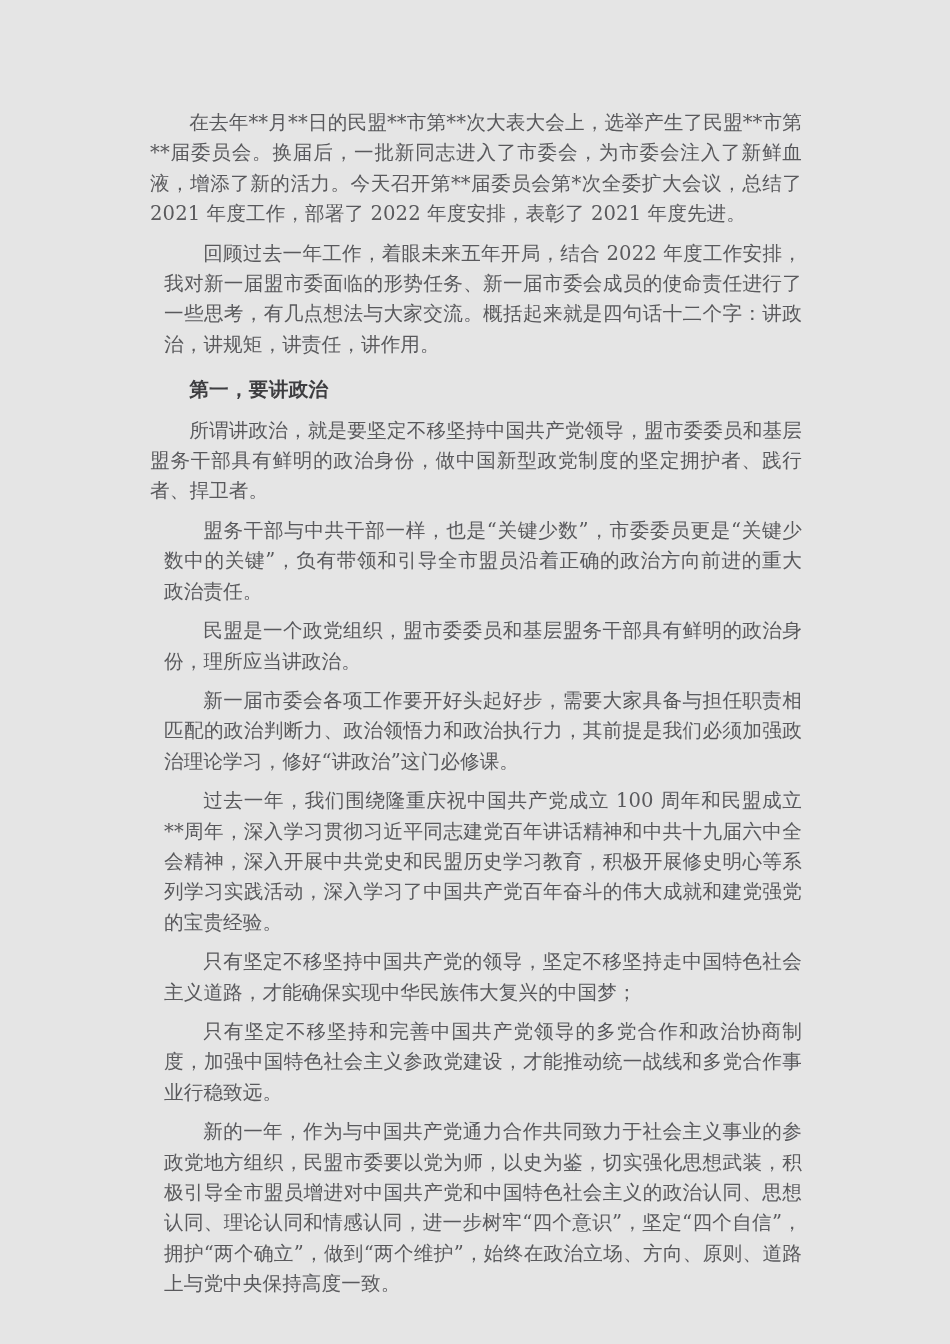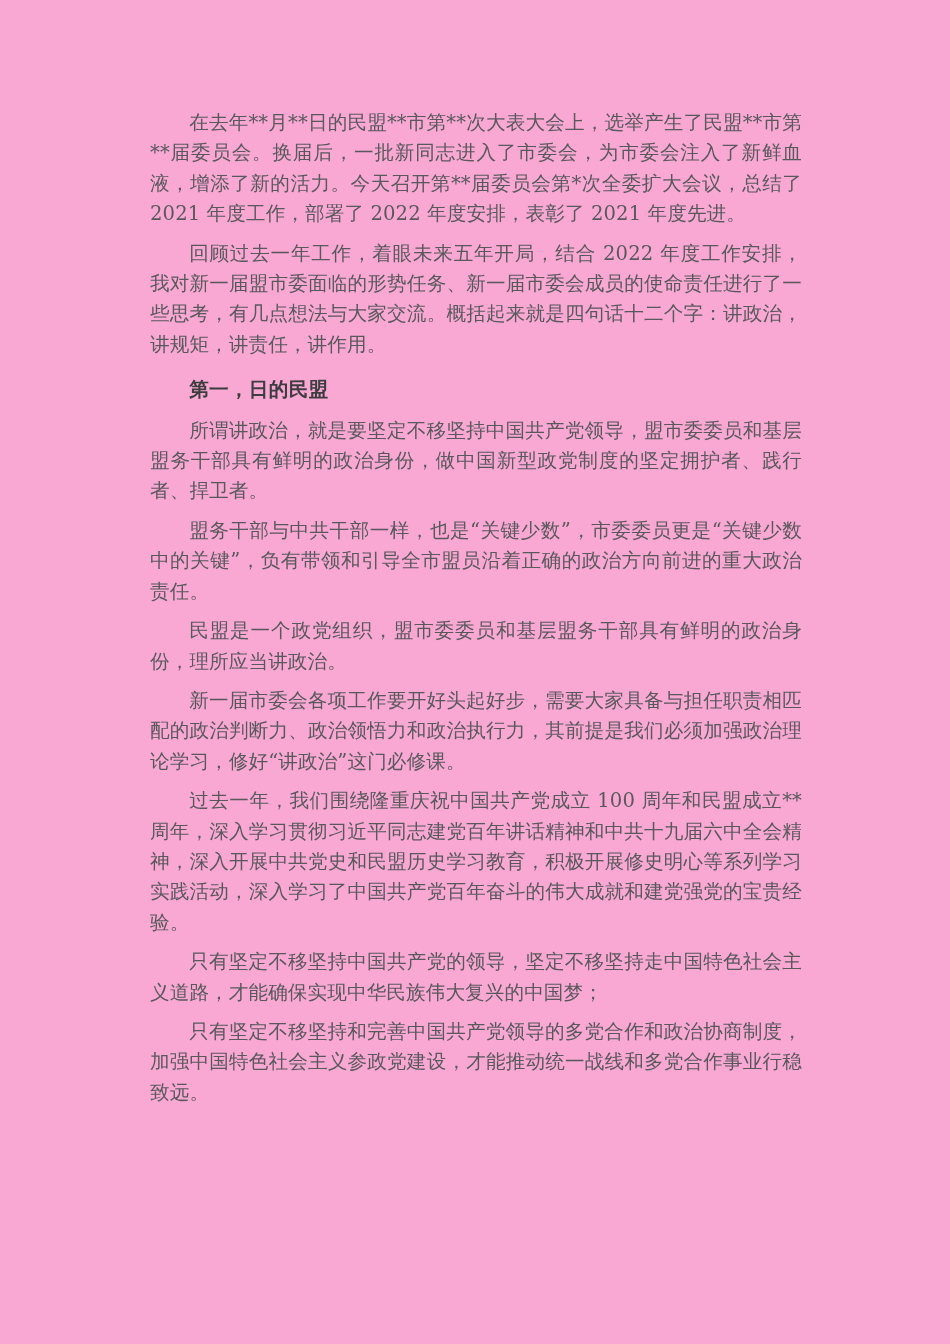--- a/index.html
+++ b/index.html
@@ -11,21 +11,21 @@
   body {
     width: 950px;
     height: 1344px;
     overflow: hidden;
     font-family: "DejaVu Serif", "Liberation Serif", serif;
   }
   .page {
     position: relative;
     width: 950px;
     height: 1344px;
-    background: #f9a8d4;
+    background: #e5e5e5;
     box-sizing: border-box;
   }
   .content {
     position: absolute;
     left: 150px;
     top: 108px;
     width: 652px;
   }
   p.para {
     margin: 0;
@@ -35,20 +35,21 @@
     color: #59595c;
     text-align: justify;
     text-justify: inter-ideograph;
     text-indent: 2em;
     letter-spacing: 0.1px;
     font-weight: 400;
     -webkit-font-smoothing: antialiased;
   }
   p.para + p.para {
     margin-top: 9px;
+    margin-left: 14px;
   }
   h2.heading {
     margin: 0;
     padding: 0;
     font-size: 19.6px;
     line-height: 30.4px;
     color: #3d3d40;
     font-weight: bold;
     text-indent: 2em;
     letter-spacing: 0.3px;
@@ -61,32 +62,33 @@
 </head>
 <body>
 
 <div class="page">
   <div class="content">
 
     <p class="para">在去年**月**日的民盟**市第**次大表大会上，选举产生了民盟**市第**届委员会。换届后，一批新同志进入了市委会，为市委会注入了新鲜血液，增添了新的活力。今天召开第**届委员会第*次全委扩大会议，总结了 2021 年度工作，部署了 2022 年度安排，表彰了 2021 年度先进。</p>
 
     <p class="para">回顾过去一年工作，着眼未来五年开局，结合 2022 年度工作安排，我对新一届盟市委面临的形势任务、新一届市委会成员的使命责任进行了一些思考，有几点想法与大家交流。概括起来就是四句话十二个字：讲政治，讲规矩，讲责任，讲作用。</p>
 
-    <h2 class="heading">第一，日的民盟</h2>
+    <h2 class="heading">第一，要讲政治</h2>
 
     <p class="para">所谓讲政治，就是要坚定不移坚持中国共产党领导，盟市委委员和基层盟务干部具有鲜明的政治身份，做中国新型政党制度的坚定拥护者、践行者、捍卫者。</p>
 
     <p class="para">盟务干部与中共干部一样，也是“关键少数”，市委委员更是“关键少数中的关键”，负有带领和引导全市盟员沿着正确的政治方向前进的重大政治责任。</p>
 
     <p class="para">民盟是一个政党组织，盟市委委员和基层盟务干部具有鲜明的政治身份，理所应当讲政治。</p>
 
     <p class="para">新一届市委会各项工作要开好头起好步，需要大家具备与担任职责相匹配的政治判断力、政治领悟力和政治执行力，其前提是我们必须加强政治理论学习，修好“讲政治”这门必修课。</p>
 
     <p class="para">过去一年，我们围绕隆重庆祝中国共产党成立 100 周年和民盟成立**周年，深入学习贯彻习近平同志建党百年讲话精神和中共十九届六中全会精神，深入开展中共党史和民盟历史学习教育，积极开展修史明心等系列学习实践活动，深入学习了中国共产党百年奋斗的伟大成就和建党强党的宝贵经验。</p>
 
 
     <p class="para">只有坚定不移坚持中国共产党的领导，坚定不移坚持走中国特色社会主义道路，才能确保实现中华民族伟大复兴的中国梦；</p>
 
     <p class="para">只有坚定不移坚持和完善中国共产党领导的多党合作和政治协商制度，加强中国特色社会主义参政党建设，才能推动统一战线和多党合作事业行稳致远。</p>
 
+    <p class="para">新的一年，作为与中国共产党通力合作共同致力于社会主义事业的参政党地方组织，民盟市委要以党为师，以史为鉴，切实强化思想武装，积极引导全市盟员增进对中国共产党和中国特色社会主义的政治认同、思想认同、理论认同和情感认同，进一步树牢“四个意识”，坚定“四个自信”，拥护“两个确立”，做到“两个维护”，始终在政治立场、方向、原则、道路上与党中央保持高度一致。</p>
 
   </div>
 </div>
 
 </body></html>

